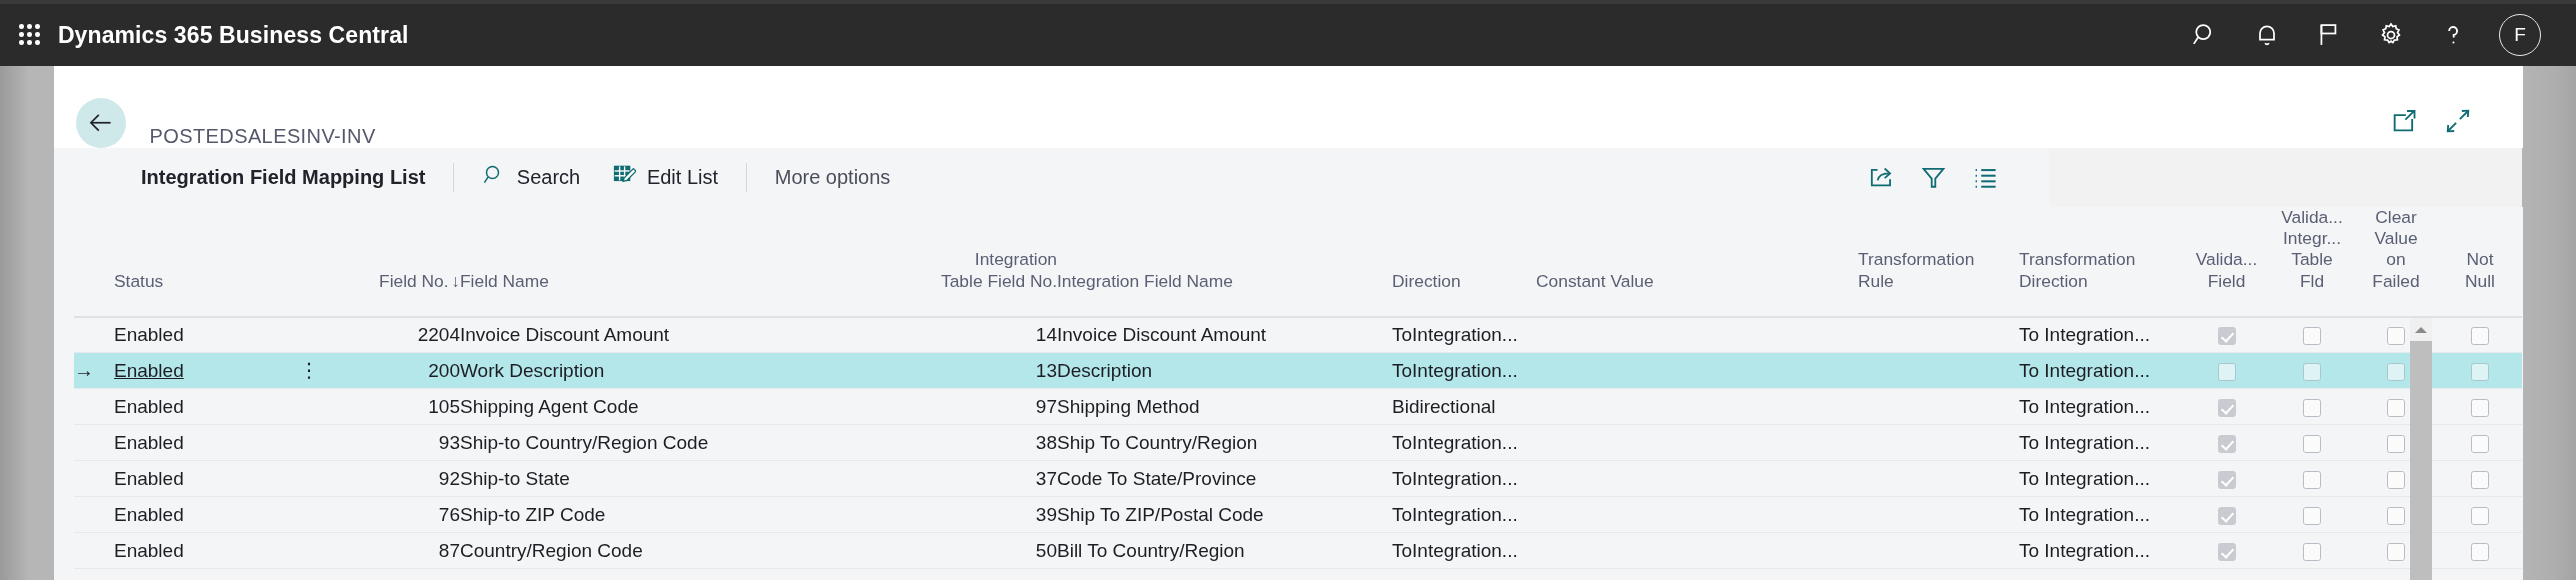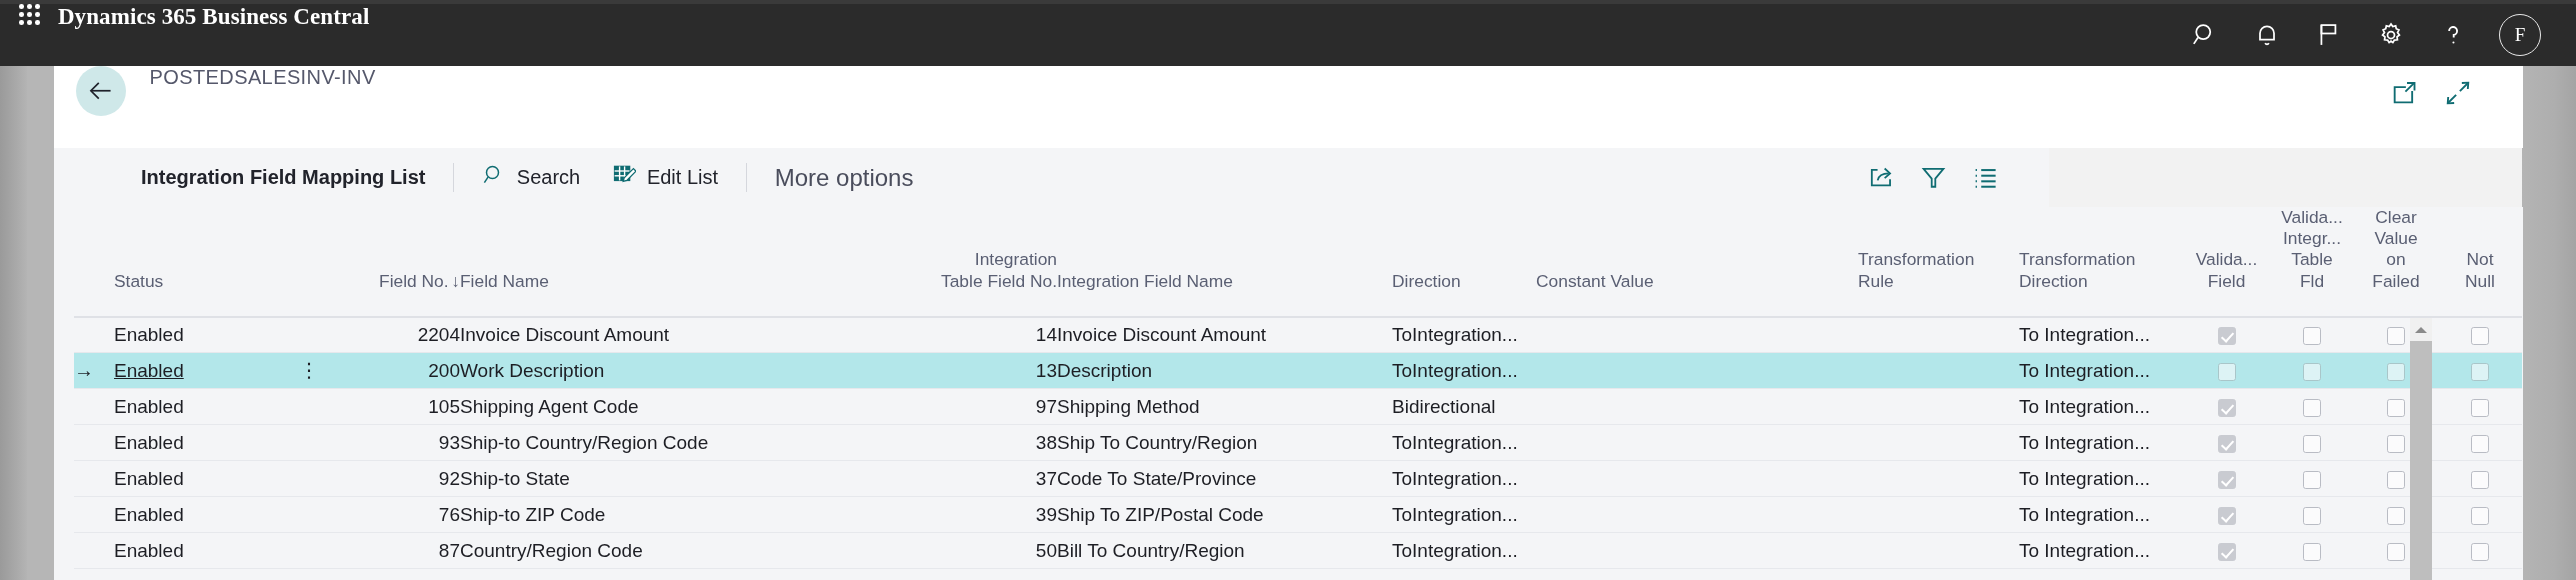--- a/index.html
+++ b/index.html
@@ -25,21 +25,21 @@
   }
   #edge-top {
     position: absolute; left: 0; top: 0; width: 2576px; height: 4px;
     background: #3a3a3a;
   }
 
   
   #topbar {
     position: absolute; left: 0; top: 4px; width: 2576px; height: 62px;
     background: #2b2b2b;
-    display: flex;  font-family: Liberation Serif, serif;
+    display: flex; align-items: center;
   }
   #waffle {
     width: 21.5px; height: 21.5px; margin-left: 19px; margin-right: 17.4px;
     display: grid; grid-template-columns: repeat(3, 5.4px); grid-template-rows: repeat(3, 5.4px);
     gap: 2.7px; cursor: pointer;
   }
   #waffle i { width: 4.7px; height: 4.7px; border-radius: 50%; background: #fff; display: block; }
   #app-title {
     color: #ffffff; font-size: 23px; font-weight: bold; letter-spacing: 0.1px;
     white-space: nowrap;
@@ -56,21 +56,21 @@
   #avatar {
     width: 42px; height: 42px; border-radius: 50%; border: 1.3px solid #e8e8e8;
     color: #ffffff; font-size: 19px; display: flex; align-items: center; justify-content: center;
     margin-left: 14.8px; cursor: pointer; flex: 0 0 auto;
   }
 
   
   #page-header {
     position: absolute; left: 54px; top: 66px; width: 2469px; height: 82px;
     background: #ffffff;
-    display: flex; align-items: flex-start;
+    display: flex; align-items: flex-end;
   }
   #back-button {
     width: 50px; height: 50px; border-radius: 50%; background: #cfe8e9;
     margin-left: 21.5px; display: flex; align-items: center; justify-content: center;
     cursor: pointer; flex: 0 0 auto;
   }
   #breadcrumb {
     margin-left: 24px; color: #55586b; font-size: 20px; letter-spacing: 0.4px;
     white-space: nowrap;
   }
@@ -92,21 +92,21 @@
     margin-left: 87px; color: #21232b; font-size: 20px; font-weight: bold;
     white-space: nowrap;
   }
   .vdiv { width: 0.7px; height: 29.5px; background: #d5d7dd; margin: 0 28px; flex: 0 0 auto; }
   .act {
     display: flex; align-items: center; gap: 10.7px; cursor: pointer;
     color: #21232b; font-size: 20px; white-space: nowrap;
   }
   .act + .act { margin-left: 32px; text-align: right; }
   .act .lbl { color: #21232b; }
-  #more-options { color: #4a4d5c; font-size: 24px; cursor: pointer; white-space: nowrap; }
+  #more-options { color: #4a4d5c; font-size: 20px; cursor: pointer; white-space: nowrap; }
   #actionbar-right { margin-left: auto; display: flex; align-items: center; padding-right: 38px; }
   .ab-icon {
     width: 52px; height: 52px; display: flex; align-items: center; justify-content: center;
     cursor: pointer;
   }
 
   
   #grid-wrap {
     position: absolute; left: 54px; top: 207px; width: 2469px; height: 374px;
     background: #f4f5f7; overflow: hidden;

